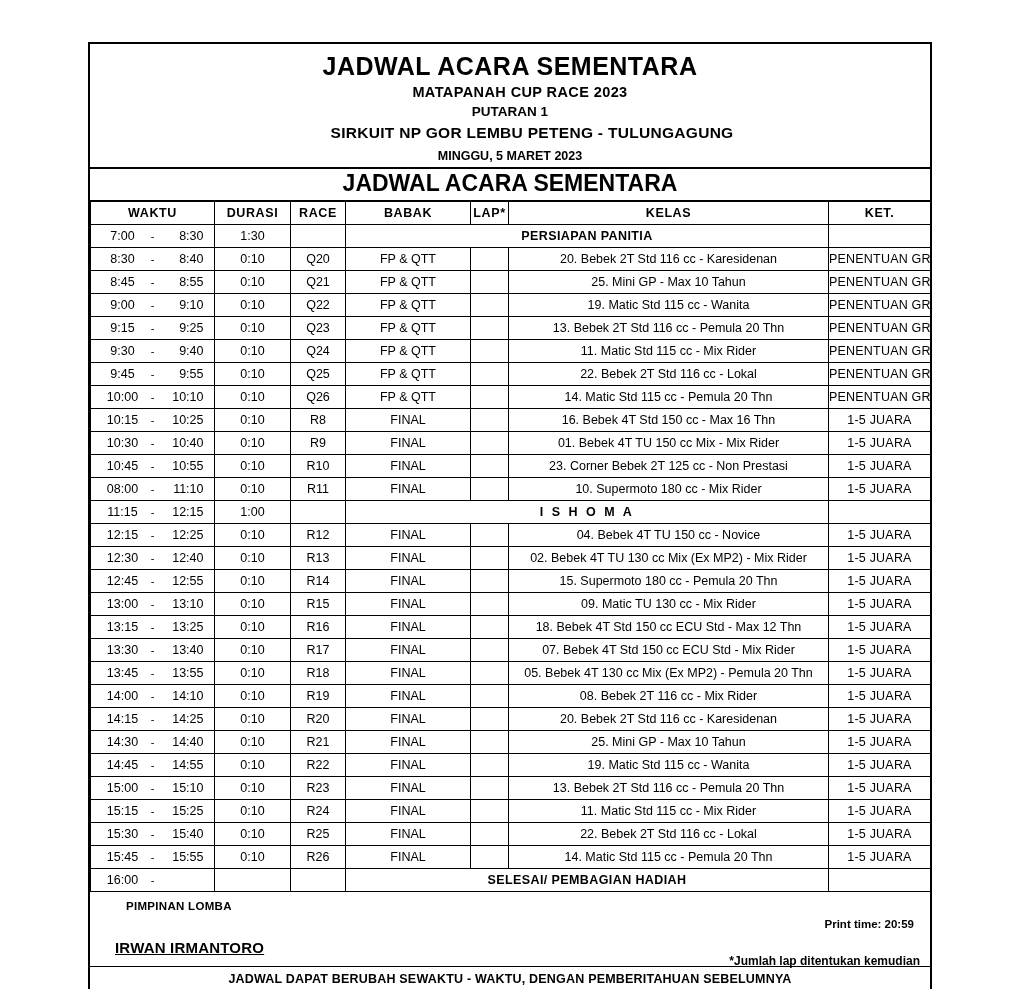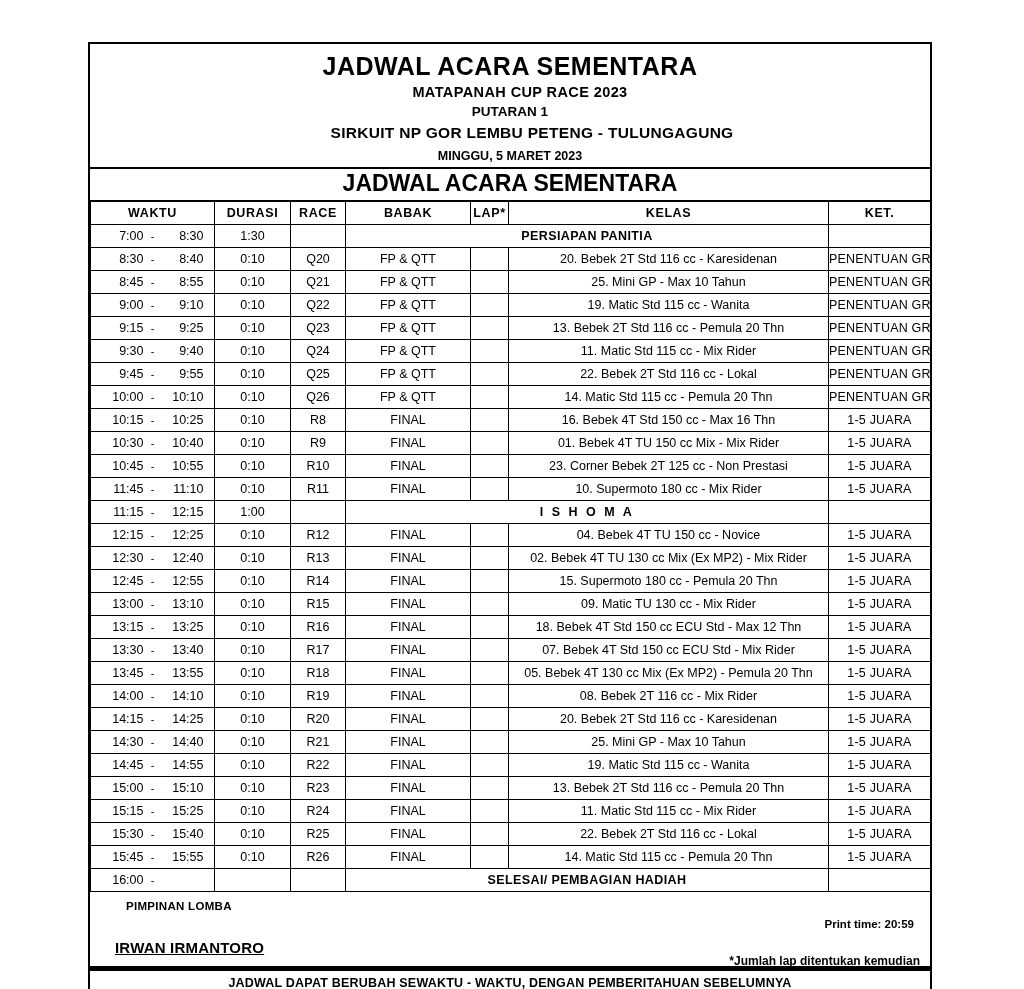--- a/index.html
+++ b/index.html
@@ -106,21 +106,20 @@
     display: flex;
     align-items: center;
     justify-content: center;
     font-size: 12.5px;
     padding: 0 6px;
     box-sizing: border-box;
     height: 100%;
   }
   .timecell .t-start {
     width: 42px;
-    text-align: right;
   }
   .timecell .t-dash {
     width: 18px;
     text-align: center;
     font-size: 11px;
   }
   .timecell .t-end {
     width: 42px;
     text-align: right;
   }
@@ -140,21 +139,21 @@
     font-weight: bold;
     font-size: 13.5px;
     letter-spacing: 0.4px;
   }
   td.full.spaced {
     letter-spacing: 2.5px;
   }
   
   .footer-block {
     position: relative;
-    border-bottom: 5px solid #000000;
+    border-bottom: 1px solid #000000;
     height: 74px;
   }
   .foot-left-title {
     position: absolute;
     left: 36px;
     top: 8px;
     font-size: 11.5px;
     font-weight: bold;
     letter-spacing: 0.3px;
   }
@@ -394,21 +393,21 @@
             <td>0:10</td>
             <td class="race">R10</td>
             <td class="babak">FINAL</td>
             <td></td>
             <td class="kelas">23. Corner Bebek 2T 125 cc - Non Prestasi</td>
             <td class="ket">1-5 JUARA</td>
           </tr>
           <tr>
             <td>
               <div class="timecell">
-                <span class="t-start">11:45</span>
+                <span class="t-start">08:00</span>
                 <span class="t-dash">-</span>
                 <span class="t-end">11:10</span>
               </div>
             </td>
             <td>0:10</td>
             <td class="race">R11</td>
             <td class="babak">FINAL</td>
             <td></td>
             <td class="kelas">10. Supermoto 180 cc - Mix Rider</td>
             <td class="ket">1-5 JUARA</td>

